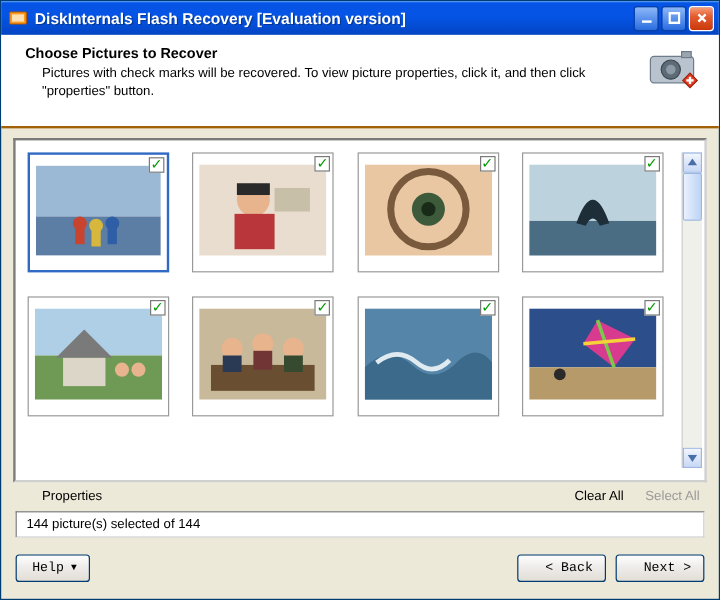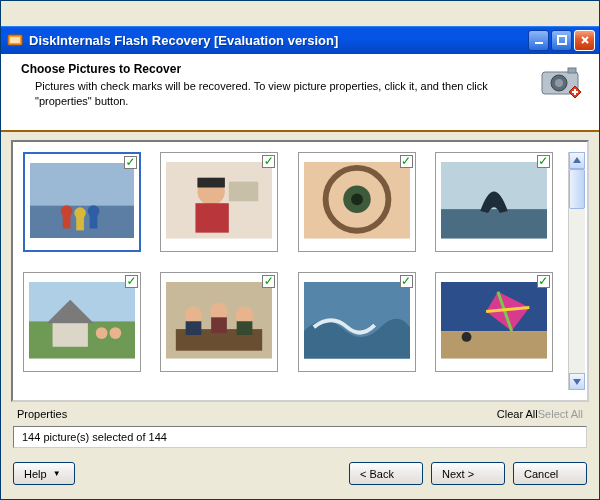--- a/index.html
+++ b/index.html
@@ -24,21 +24,20 @@
   .titlebar {
     height: 28px;
     background: linear-gradient(to bottom,#3b8df7 0%,#0554e5 6%,#0554e5 45%,#0345c4 100%);
     display:flex;
     align-items:center;
     padding: 0 4px 0 6px;
     color:#fff;
     font-weight:bold;
     font-size:13px;
     position:relative;
-    margin-top:25px;
   }
   .titlebar .app-icon {
     width:16px; height:16px; margin-right:6px;
     display:inline-flex; align-items:center; justify-content:center;
   }
   .titlebar .title-text {
     flex:1;
     text-shadow: 1px 1px 0 rgba(0,0,0,0.3);
     white-space:nowrap; overflow:hidden;
   }
@@ -133,41 +132,41 @@
     position:absolute; top:0; left:0; right:0; height:40px;
     background:linear-gradient(to right,#e9f1fd,#bcd4f6);
     border:1px solid #9db7e4; border-radius:2px;
   }
   .props-row {
     display:flex; align-items:center;
     padding: 6px 16px 4px 16px;
     font-size:11px;
   }
   .props-row .spacer { flex:1; }
-  .props-row .link { cursor:default; }
+  .props-row .link { margin-left:18px; cursor:default; }
   .props-row .link.disabled { color:#9a9a9a; }
   .status-bar {
     margin: 2px 12px 0 12px;
     padding: 4px 8px;
     background:#fff;
     border:1px inset #cfcfcf;
     font-size:11px;
   }
   .button-row {
     padding: 14px 12px 14px 12px;
     display:flex; align-items:center;
   }
   .button-row .spacer { flex:1; }
   .btn {
     min-width:74px; height:23px;
     border:1px solid #003c74;
     background:linear-gradient(#fefefe,#eeeceb 45%,#e2ded6);
     border-radius:3px;
-    font-family:Liberation Sans, sans-serif; font-size:11px;
-    display:inline-flex; align-items:center; justify-content:flex-start;
+    font-family:Liberation Mono, monospace; font-size:11px;
+    display:inline-flex; align-items:center; justify-content:flex-end;
     padding:0 10px; margin-left:8px;
     cursor:default;
   }
   .btn.help { margin-left:0; min-width:62px; }
   .caret-down { margin-left:6px; font-size:8px; }
 </style>
 </head>
 <body>
 
 <div class="window">
@@ -332,16 +331,15 @@
   <div class="status-bar">144 picture(s) selected of 144</div>
 
   <div class="button-row">
     <div class="btn help">
       <span>Help</span>
       <span class="caret-down">▼</span>
     </div>
     <span class="spacer"></span>
     <div class="btn">&lt; Back</div>
     <div class="btn">Next &gt;</div>
-    <div class="btn">Cancel</div>
   </div>
 
 </div>
 
 </body></html>

